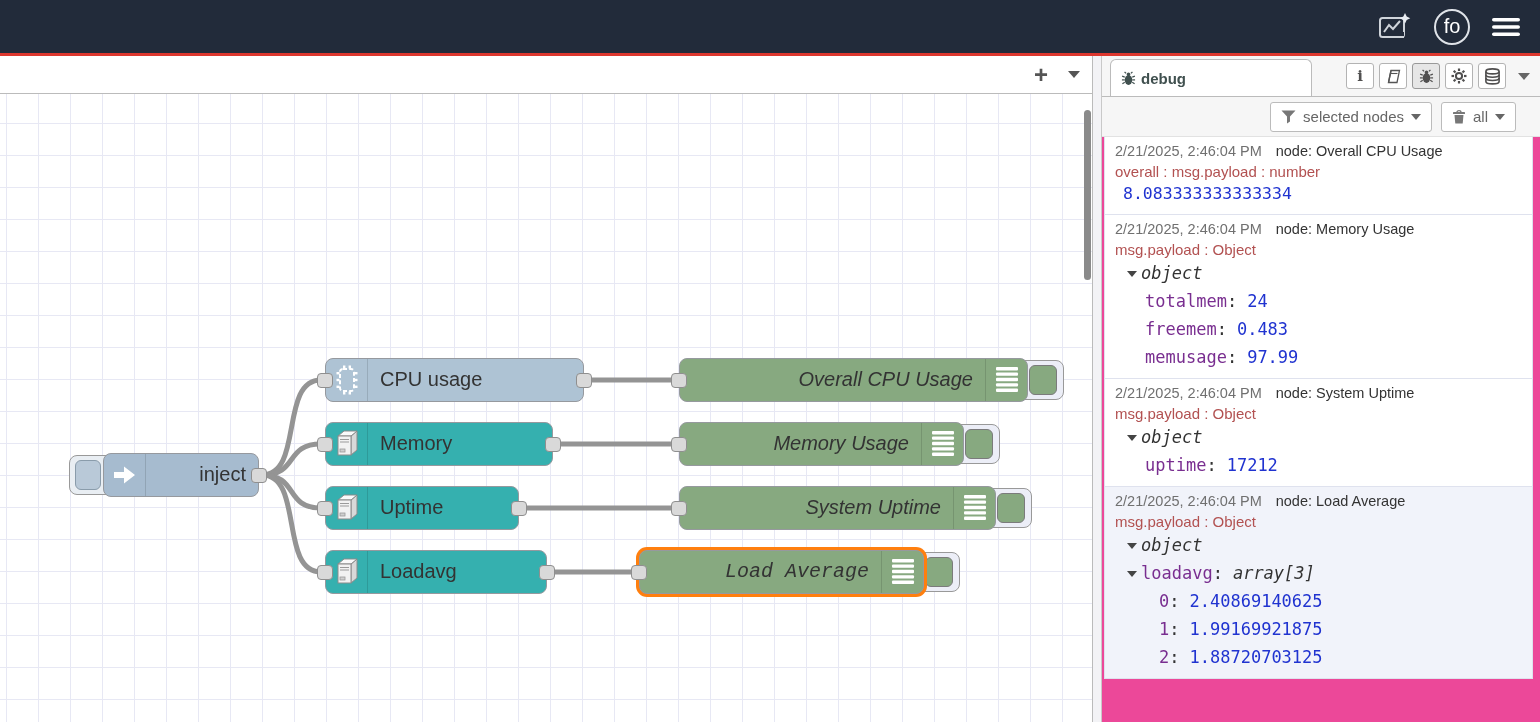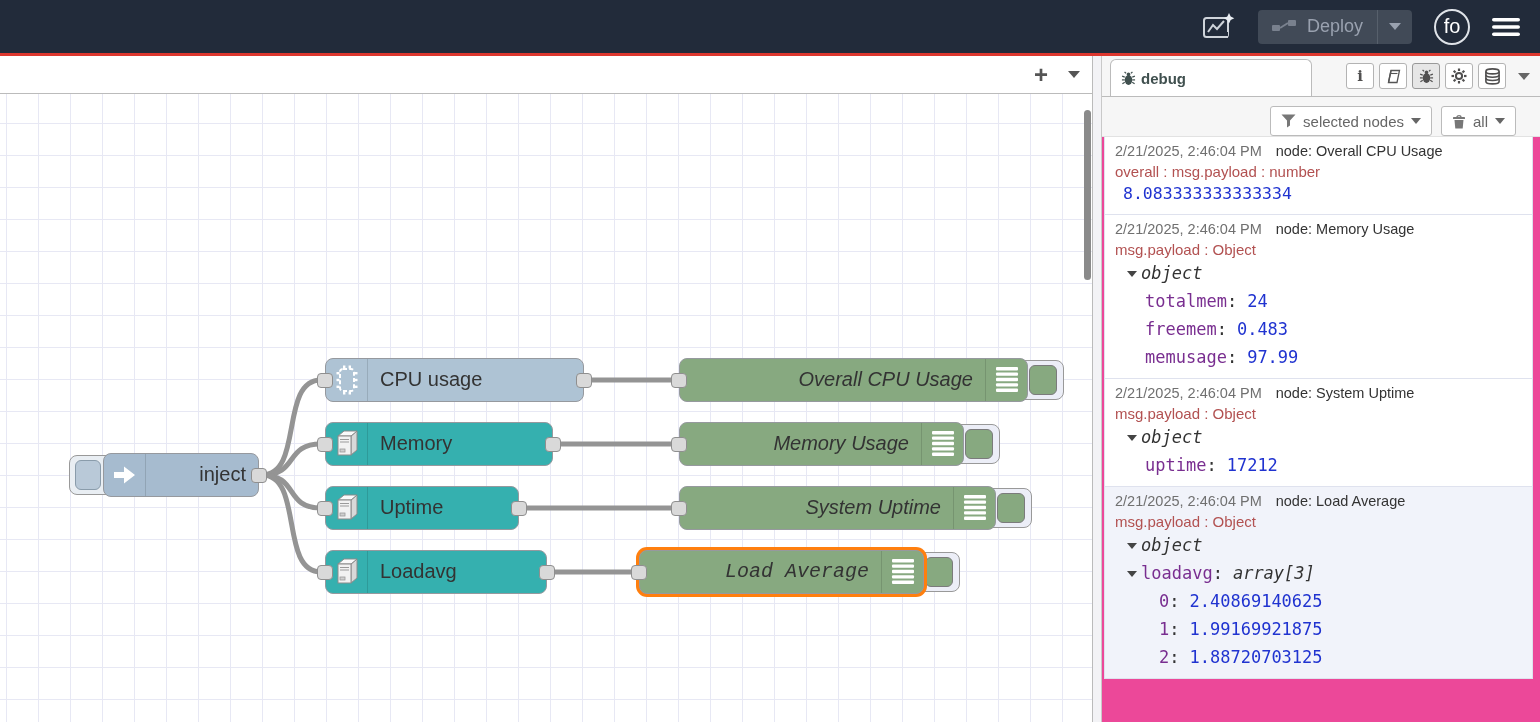--- a/index.html
+++ b/index.html
@@ -78,21 +78,21 @@
   .debug-tab-label { font-weight:bold; font-size:15px; color:#40504f; }
   .sb-iconrow { position:absolute; right:10px; top:7px; display:flex; align-items:center; }
   .sb-iconbtn { width:28px; height:26px; border:1px solid #b3b3b3; border-radius:3px; background:#fff;
                 display:flex; align-items:center; justify-content:center; margin-left:5px; cursor:pointer; }
   .sb-iconbtn.active { background:#e6e6e6; border-color:#999; }
   .sb-caret { width:0; height:0; border-left:6px solid transparent; border-right:6px solid transparent;
               border-top:7px solid #666; margin-left:12px; cursor:pointer; }
   .info-i { font-family:"DejaVu Serif", serif; font-weight:bold; font-size:15px; color:#504f4f; }
 
   .filter-row { height:40px; background:#f6f6f6; border-bottom:1px solid #e2e2e2;
-                display:flex; align-items:flex-end; justify-content:flex-end; gap:9px; padding-right:24px; }
+                display:flex; align-items:center; justify-content:flex-end; gap:9px; padding-right:24px; }
   .filter-btn { height:30px; background:#fff; border:1px solid #bbb; border-radius:3px; color:#666;
                 font-size:15px; display:flex; align-items:center; gap:7px; padding:0 10px; cursor:pointer; }
   .mini-caret { width:0; height:0; border-left:5px solid transparent; border-right:5px solid transparent;
                 border-top:6px solid #666; }
 
   
   .messages { flex:1; overflow:hidden; padding:0 7px 0 2px; }
   .msg { background:#fff; border:1px solid #dfe2ee; border-top:none; padding:4px 6px 7px 10px; }
   .msg.highlight { background:#f1f3fa; }
   .msg-meta { font-size:14.5px; line-height:21px; color:#707070; white-space:nowrap; }
@@ -119,33 +119,20 @@
 <div class="header">
   <div class="hdr-iconbtn">
     <svg width="36" height="30" viewBox="0 0 36 30">
       <rect x="4" y="6" width="24" height="19" rx="2.5" fill="none" stroke="#cfd4da" stroke-width="2"></rect>
       <polyline points="8,20 13,13 17,17 24,9" fill="none" stroke="#cfd4da" stroke-width="2"></polyline>
       <path d="M29 1 l1.7 3.6 3.6 1.7 -3.6 1.7 -1.7 3.6 -1.7 -3.6 -3.6 -1.7 3.6 -1.7 z" fill="#e9edf2"></path>
       <rect x="23" y="20" width="5" height="5" fill="#222b3a"></rect>
       <path d="M23 25 h5" stroke="#cfd4da" stroke-width="2"></path>
     </svg>
   </div>
-  <div class="deploy-group">
-    <div class="deploy-main">
-      <svg width="25" height="15" viewBox="0 0 25 15">
-        <rect x="0" y="6" width="8" height="6" rx="1" fill="#79818e"></rect>
-        <rect x="16" y="1" width="8" height="6" rx="1" fill="#79818e"></rect>
-        <path d="M8 9 L16 4" stroke="#79818e" stroke-width="2"></path>
-      </svg>
-      <span class="deploy-label">Deploy</span>
-    </div>
-    <div class="deploy-caret">
-      <span class="caret-tri"></span>
-    </div>
-  </div>
   <div class="avatar">
     <span>fo</span>
   </div>
   <div class="hdr-iconbtn">
     <svg width="28" height="20" viewBox="0 0 28 20">
       <rect x="0" y="1" width="28" height="3.6" rx="1.8" fill="#fff"></rect>
       <rect x="0" y="8.2" width="28" height="3.6" rx="1.8" fill="#fff"></rect>
       <rect x="0" y="15.4" width="28" height="3.6" rx="1.8" fill="#fff"></rect>
     </svg>
   </div>

